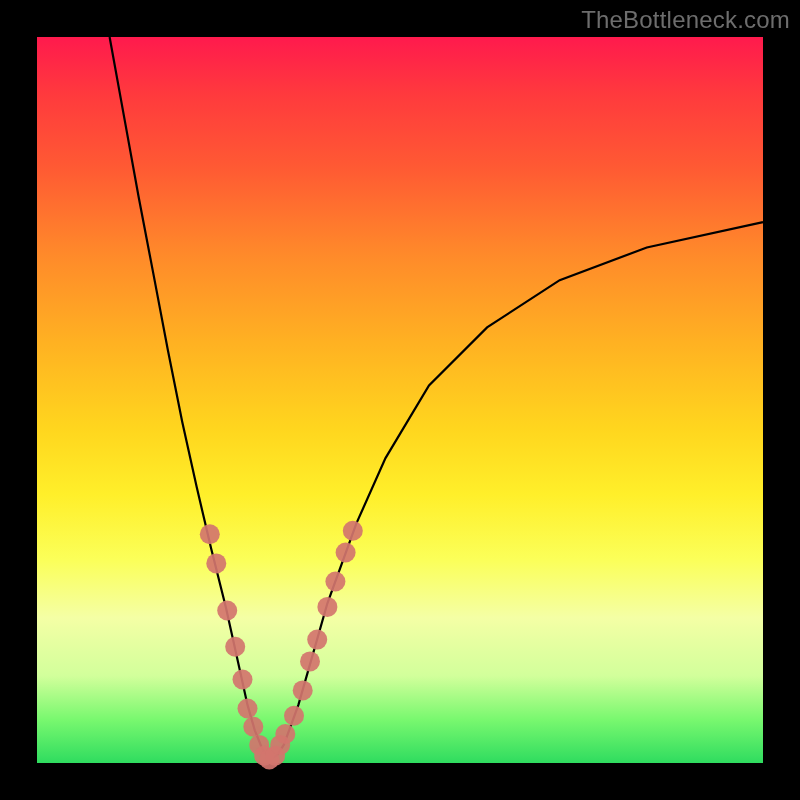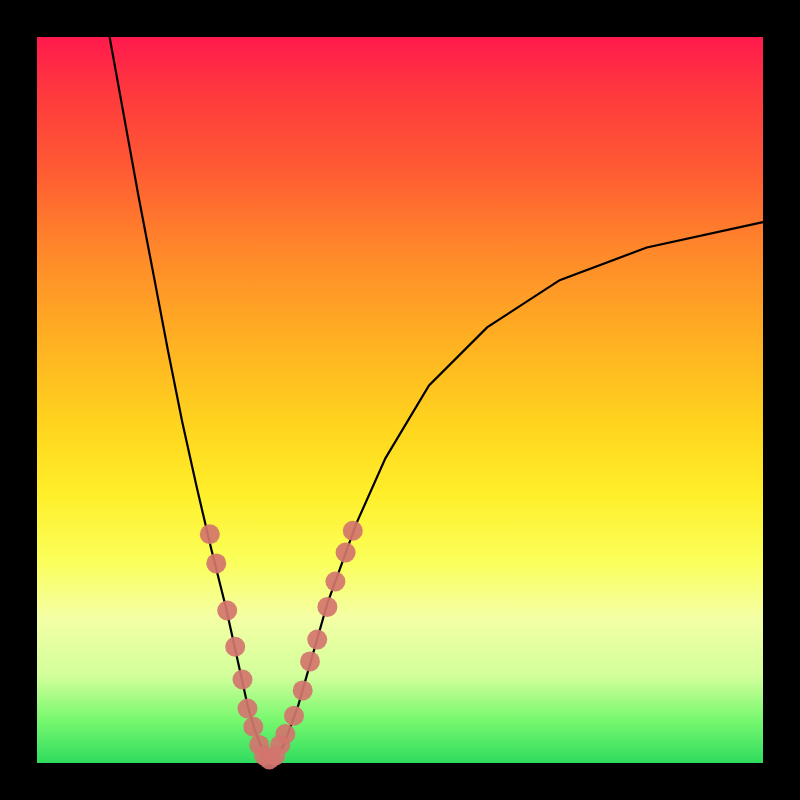--- a/index.html
+++ b/index.html
@@ -56,20 +56,21 @@
     top: 0;
     width: 726px;
     height: 726px;
     overflow: visible;
   }
 </style>
 </head>
 <body>
 
 <div class="frame">
+  <div class="watermark">TheBottleneck.com</div>
 
   <div class="plot">
     <svg class="curve" viewBox="0 0 726 726" preserveAspectRatio="none">
       <path id="curve-path" d="M72.6 0.0 L87.1 79.9 L101.6 159.7 L116.2 235.9 L130.7 312.2 L145.2 384.8 L159.7 450.1 L174.2 511.8 L188.8 569.9 L203.3 635.3 L210.5 667.9 L217.8 693.3 L225.1 711.5 L232.3 722.4 L239.6 718.7 L246.8 707.9 L261.4 667.9 L275.9 617.1 L290.4 566.3 L319.4 486.4 L348.5 421.1 L392.0 348.5 L450.1 290.4 L522.7 243.2 L609.8 210.5 L726.0 185.1" fill="none" stroke="#000000" stroke-width="2.2"></path>
       <g id="markers">
           <circle cx="172.8" cy="497.3" r="10" fill="#d2756e" fill-opacity="0.92"></circle>
           <circle cx="179.3" cy="526.4" r="10" fill="#d2756e" fill-opacity="0.92"></circle>
           <circle cx="190.2" cy="573.5" r="10" fill="#d2756e" fill-opacity="0.92"></circle>
           <circle cx="198.2" cy="609.8" r="10" fill="#d2756e" fill-opacity="0.92"></circle>
           <circle cx="205.5" cy="642.5" r="10" fill="#d2756e" fill-opacity="0.92"></circle>

